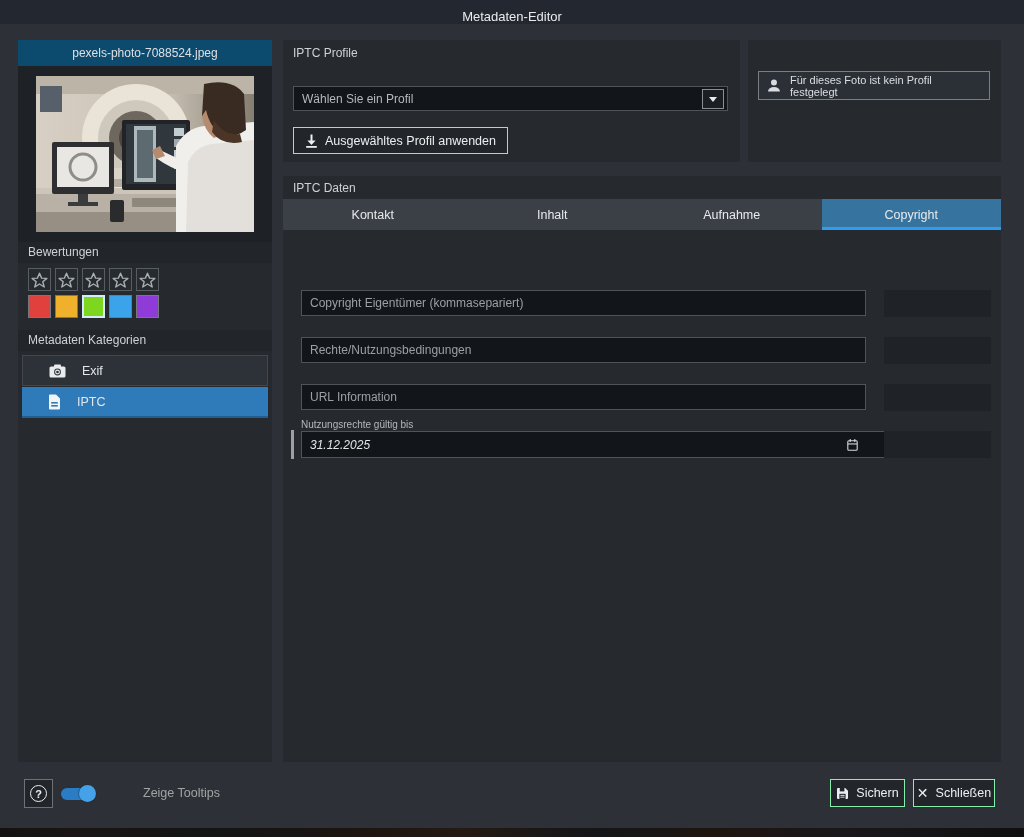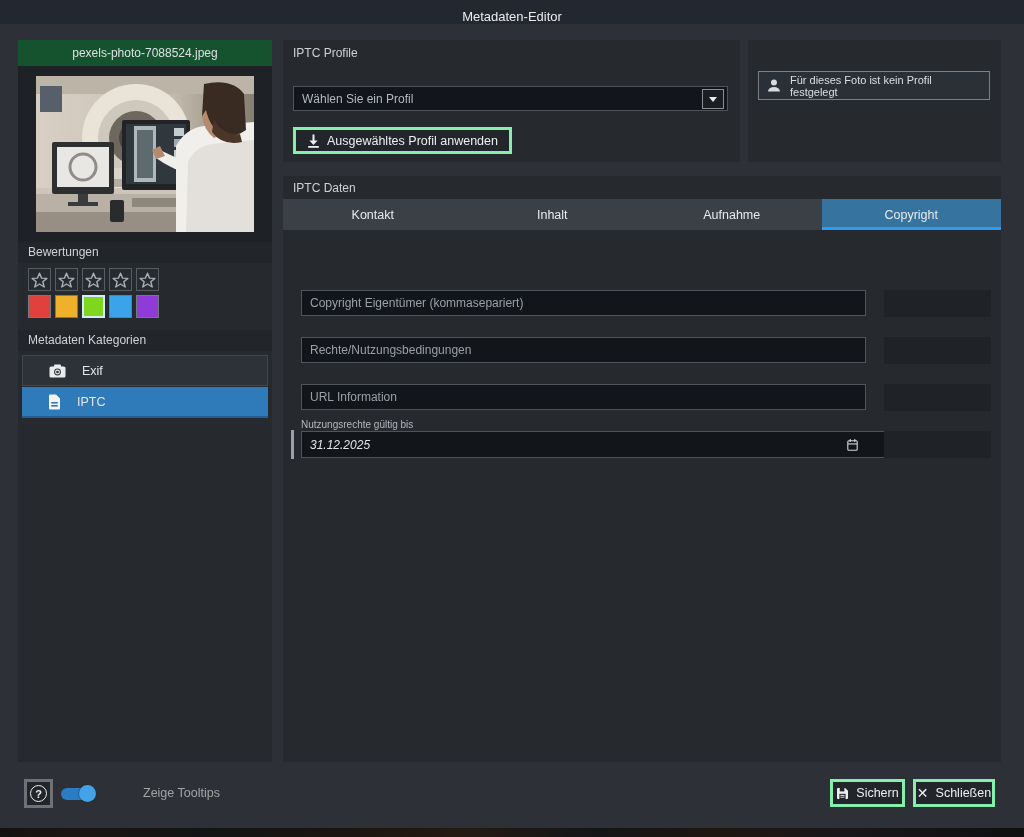--- a/index.html
+++ b/index.html
@@ -9,21 +9,21 @@
   
   #titlebar{left:0;top:0;width:1024px;height:24px;background:#23272f;color:#e9ebed;
     font-size:13px;display:flex;align-items:flex-end;justify-content:center;}
   
   .panel{background:#262a2f;}
   .panel-title{font-size:12px;color:#ced2d6;}
   .section-header{width:254px;height:21px;background:#22262b;color:#ced2d6;font-size:12px;
     line-height:21px;padding-left:10px;box-sizing:border-box;}
   
   #left-panel{left:18px;top:40px;width:254px;height:722px;}
-  #filename-bar{left:0;top:0;width:254px;height:26px;background:#14532d;color:#dde0e3;
+  #filename-bar{left:0;top:0;width:254px;height:26px;background:#0c4a6e;color:#dde0e3;
     font-size:12px;display:flex;align-items:center;justify-content:center;}
   #image-wrap{left:0;top:26px;width:254px;height:176px;background:#1e2227;display:flex;
     align-items:center;justify-content:center;}
   #photo{width:218px;height:156px;display:block;}
   
   .star-btn{width:23px;height:23px;background:#262b30;border:1px solid #585d62;display:flex;
     align-items:center;justify-content:center;box-sizing:border-box;margin-right:4px;}
   .swatch{width:23px;height:23px;border:1px solid #75797d;box-sizing:border-box;margin-right:4px;}
   .swatch.selected{border:2px solid #d2ecf9;}
   .row{display:flex;}
@@ -32,21 +32,21 @@
     font-size:12.5px;color:#e4e6e9;}
   .cat-item .ic{margin-left:26px;margin-right:16px;display:flex;align-items:center;}
   #cat-exif{background:#2c3238;border:1px solid #41474e;}
   #cat-iptc{background:#2f7ab8;border-bottom:2px solid #225e91;}
   
   .field{background:#121519;border:1px solid #4f545a;color:#e5e5e5;font-size:12px;box-sizing:border-box;}
   input.field{padding:0 8px;outline:none;}
   input.field::placeholder{color:#9aa0a6;}
   .side-box{background:#1f2327;width:107px;height:27px;}
   
-  .btn{background:#22262b;border:3px solid #86efac;color:#eceef0;font-size:12.5px;display:flex;
+  .btn{background:#22262b;border:1px solid #86efac;color:#eceef0;font-size:12.5px;display:flex;
     align-items:center;justify-content:center;gap:7px;box-sizing:border-box;cursor:default;}
   
   #tabs{display:flex;width:718px;height:31px;}
   .tab{flex:1;display:flex;align-items:center;justify-content:center;font-size:12.5px;
     color:#e8eaec;background:#3a4046;}
   .tab.active{background:#36749f;box-shadow:inset 0 -3px 0 #2f9cf0;}
   
   #toggle-track{left:61px;top:788px;width:32px;height:12px;border-radius:6px;background:#2a7cc4;}
   #toggle-knob{position:absolute;right:-3px;top:-3px;width:17px;height:17px;border-radius:50%;
     background:#45a1e8;box-shadow:0 0 0 1px rgba(20,40,60,.35);}

